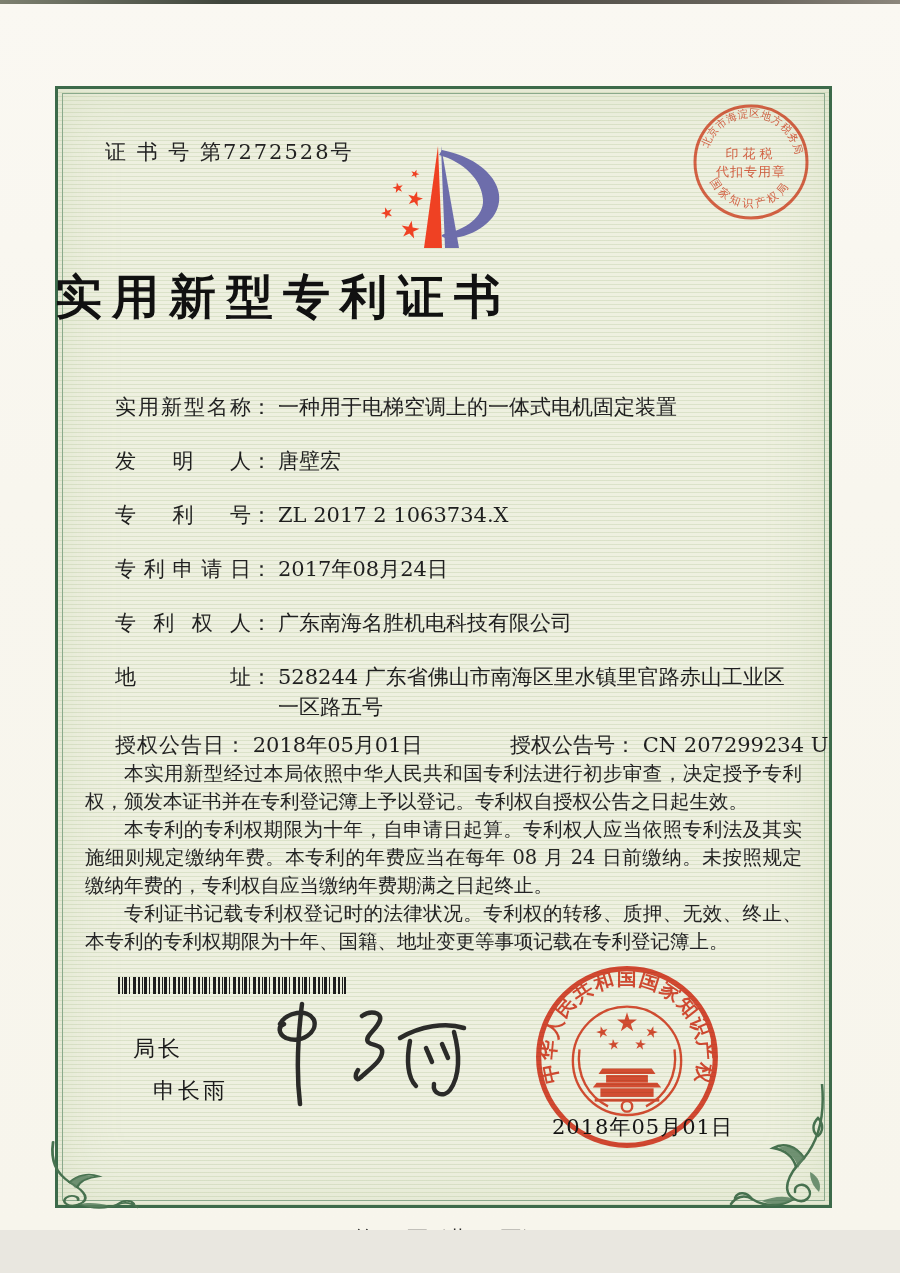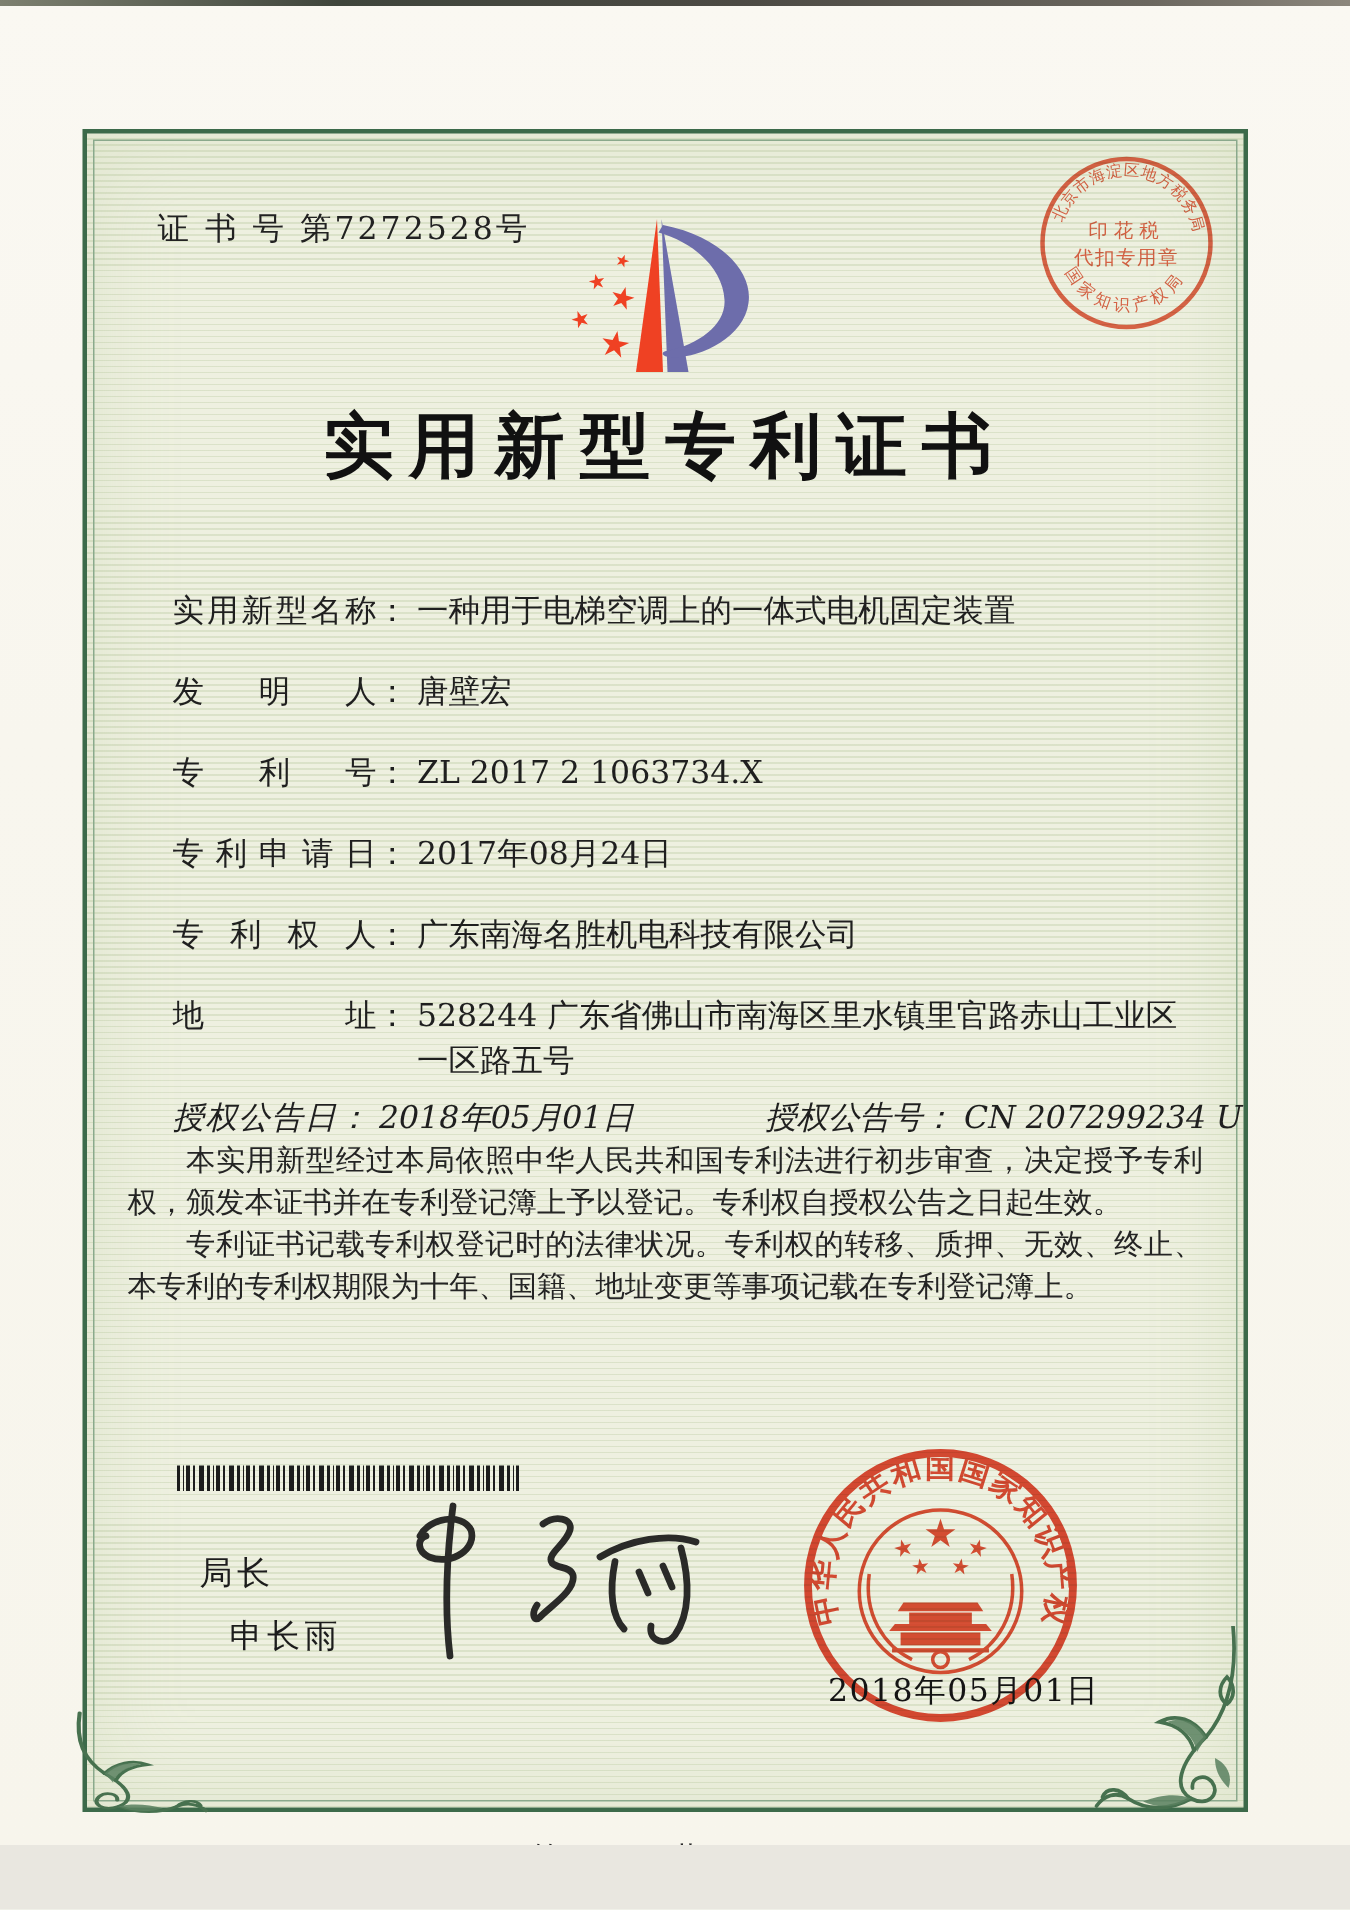--- a/index.html
+++ b/index.html
@@ -19,30 +19,30 @@
       #eef0e0;
     box-shadow:inset 0 0 60px rgba(170,190,140,0.25);
   }
   .frame::after{
     content:""; position:absolute; left:4px; top:4px; right:4px; bottom:4px;
     border:1px solid #8aa98c; pointer-events:none;
   }
   .cert-no{position:absolute; left:105px; top:138px; font-size:21px; letter-spacing:2px; color:#222;}
   .logo{position:absolute; left:352px; top:142px;}
   .title{
-    position:absolute; left:55px; top:266px; width:777px; text-align:center;
+    position:absolute; left:55px; top:266px; width:777px; 
     font-size:47px; font-weight:bold; letter-spacing:10px; color:#111;
   }
   .fields{position:absolute; left:115px; top:392px; width:682px; font-size:21px;}
   .frow{display:flex; line-height:30px; margin-bottom:24px;}
   .frow.addr{margin-bottom:8px;}
   .flabel{width:136px; flex:0 0 136px; text-align:justify; text-align-last:justify;}
   .fcolon{flex:0 0 auto; padding-right:6px;}
   .fvalue{flex:1 1 auto;}
-  .grant-row{position:relative; display:flex; line-height:30px;font-style:italic;}
+  .grant-row{position:relative; display:flex; line-height:30px;}
   .grant-left .glabel{letter-spacing:1px;}
   .grant-right{position:absolute; left:395px; top:0; white-space:nowrap;}
   .paras{
     position:absolute; left:85px; top:760px; width:717px;
     font-size:19.5px; line-height:28px; text-align:justify; color:#242424;
   }
   .paras p{margin:0; text-indent:2em;}
   .barcode{
     position:absolute; left:118px; top:977px; width:228px; height:17px;
     background:repeating-linear-gradient(90deg,
@@ -151,20 +151,21 @@
       </span>
       <span class="grant-right">
         <span class="glabel">授权公告号</span><span>：</span>
         <span>CN 207299234 U</span>
       </span>
     </div>
   </div>
 
   <div class="paras">
     <p>本实用新型经过本局依照中华人民共和国专利法进行初步审查，决定授予专利权，颁发本证书并在专利登记簿上予以登记。专利权自授权公告之日起生效。</p>
+    <p>本专利的专利权期限为十年，自申请日起算。专利权人应当依照专利法及其实施细则规定缴纳年费。本专利的年费应当在每年 08 月 24 日前缴纳。未按照规定缴纳年费的，专利权自应当缴纳年费期满之日起终止。</p>
     <p>专利证书记载专利权登记时的法律状况。专利权的转移、质押、无效、终止、本专利的专利权期限为十年、国籍、地址变更等事项记载在专利登记簿上。</p>
   </div>
 
   <div class="barcode"></div>
 
   <div class="signer t">局长</div>
   <div class="signer n">申长雨</div>
 
   <svg class="signature" width="230" height="135" viewBox="0 0 230 135">
     <g fill="none" stroke="#161616" stroke-width="4.5" stroke-linecap="round" opacity="0.9">

